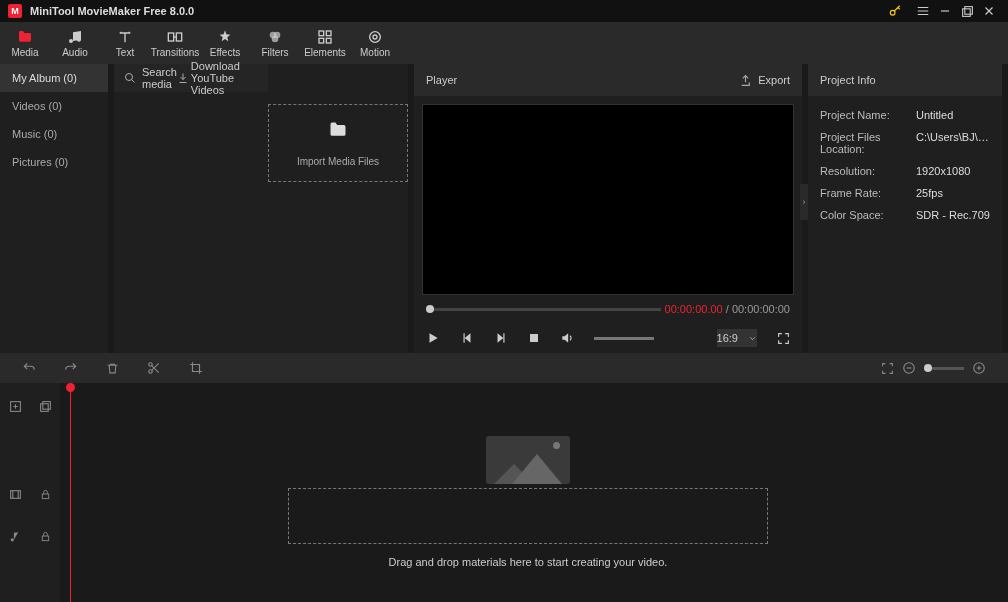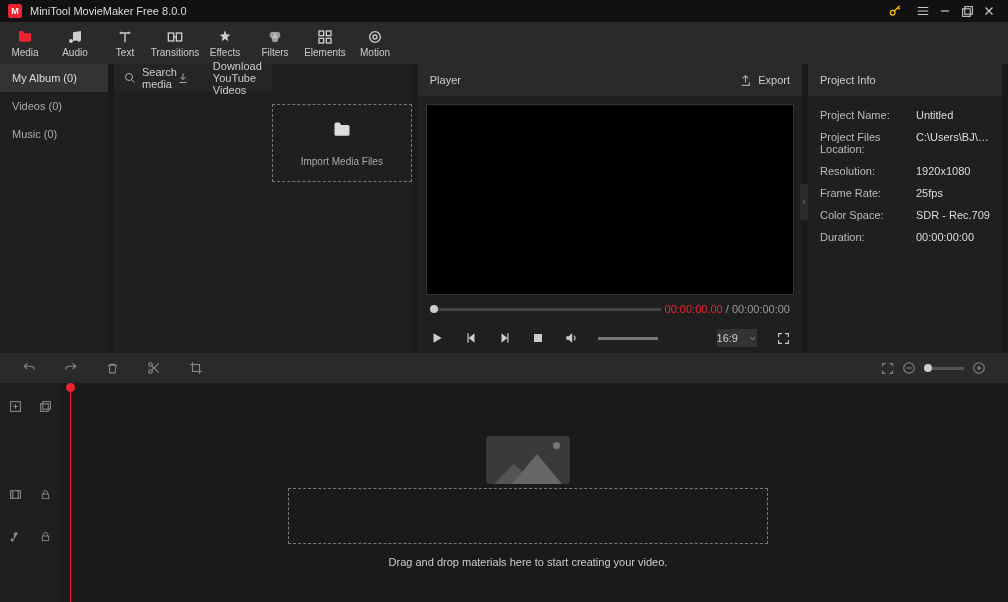--- a/index.html
+++ b/index.html
@@ -1,37 +1,37 @@
 <!DOCTYPE html>
 <html><head>
 <meta charset="utf-8">
 <style>
 *{margin:0;padding:0;box-sizing:border-box;font-family:Arial,sans-serif;font-size:11px;color:#ccc;user-select:none}
 body{background:#1a1a1a;width:1008px;height:602px;overflow:hidden}
 .titlebar{height:22px;background:#111;display:flex;align-items:center;padding:0 8px}
 .titlebar .logo{width:14px;height:14px;background:#e23;border-radius:2px;display:flex;align-items:center;justify-content:center;font-size:9px;font-weight:bold;margin-right:8px;color:#fff}
-.titlebar .title{color:#ddd;font-weight:normal}
+.titlebar .title{color:#ddd;font-weight:bold}
 .titlebar .spacer{flex:1}
 .titlebar .key{color:#fc0;margin-right:10px;font-size:13px}
 .titlebar .winbtn{width:22px;height:22px;display:flex;align-items:center;justify-content:center;color:#ddd;cursor:pointer}
 .toolbar{height:42px;background:#2a2a2a;display:flex;align-items:center;padding:0 0}
 .toolbar .tab{width:50px;height:42px;display:flex;flex-direction:column;align-items:center;justify-content:center;cursor:pointer;color:#ccc}
 .toolbar .tab.active{color:#e23}
 .toolbar .tab .icon{font-size:15px;margin-bottom:2px}
 .toolbar .tab .label{font-size:10px}
 .main{height:289px;display:flex;gap:6px;padding:0 6px 0 0}
 .sidebar{width:108px;background:#1f1f1f}
 .sidebar .item{padding:8px 12px;cursor:pointer;font-size:11px;color:#aaa}
 .sidebar .item.active{background:#333;color:#ddd}
 .mediapane{flex:0 0 294px;background:#1f1f1f;display:flex;flex-direction:row}
 .mediabar{height:28px;display:flex;align-items:center;padding:0 10px;background:#252525;color:#aaa}
 .mediabar .search{display:flex;align-items:center;gap:6px}
 .mediabar .search .sicon{font-size:11px}
 .mediabar .spacer{flex:1}
-.mediabar .dl{display:flex;align-items:center;gap:24px;font-size:10px;cursor:pointer}
+.mediabar .dl{display:flex;align-items:center;gap:2px;font-size:10px;cursor:pointer}
 .mediaarea{flex:1;display:flex;align-items:flex-start;justify-content:center;padding-top:40px}
 .importbox{width:140px;height:78px;border:1px dashed #777;display:flex;flex-direction:column;align-items:center;justify-content:center;gap:16px;cursor:pointer}
 .importbox .ficon{font-size:20px;color:#ddd}
 .importbox .txt{font-size:10px;color:#aaa}
 .playerpane{flex:1;background:#1f1f1f;display:flex;flex-direction:column}
 .playerhead{height:32px;background:#2a2a2a;display:flex;align-items:center;padding:0 12px}
 .playerhead .spacer{flex:1}
 .playerhead .export{display:flex;align-items:center;gap:6px;cursor:pointer;color:#aaa}
 .videoarea{flex:1;background:#000;margin:8px 8px 0 8px;border:1px solid #333}
 .seekbar{padding:8px 12px;display:flex;align-items:center;gap:4px}
@@ -184,20 +184,21 @@
       </div>
     <div class="label">Motion</div>
   </div>
 </div>
 
 <div class="main">
   <div class="sidebar">
     <div class="item active">My Album (0)</div>
     <div class="item">Videos (0)</div>
     <div class="item">Music (0)</div>
+    <div class="item">Pictures (0)</div>
   </div>
 
   <div class="mediapane">
     <div class="mediabar">
       <div class="search">
         <span class="sicon">
             <svg width="12" height="12" viewBox="0 0 24 24" fill="none" stroke="#aaa" stroke-width="2">
               <circle cx="10" cy="10" r="7"></circle>
               <path d="M21 21l-6-6"></path>
             </svg>
@@ -312,24 +313,20 @@
           <div class="v">1920x1080</div>
         </div>
       <div class="row">
           <div class="k">Frame Rate:</div>
           <div class="v">25fps</div>
         </div>
       <div class="row">
           <div class="k">Color Space:</div>
           <div class="v">SDR - Rec.709</div>
         </div>
-      <div class="row">
-          <div class="k">Duration:</div>
-          <div class="v">00:00:00:00</div>
-        </div>
     </div>
   </div>
 </div>
 
 <div class="tlbar">
   <div class="btn">
       <svg width="14" height="14" viewBox="0 0 24 24" fill="none" stroke="#888" stroke-width="2">
         <path d="M9 14l-5-5 5-5M4 9h11a6 6 0 016 6v0"></path>
       </svg>
     </div>

